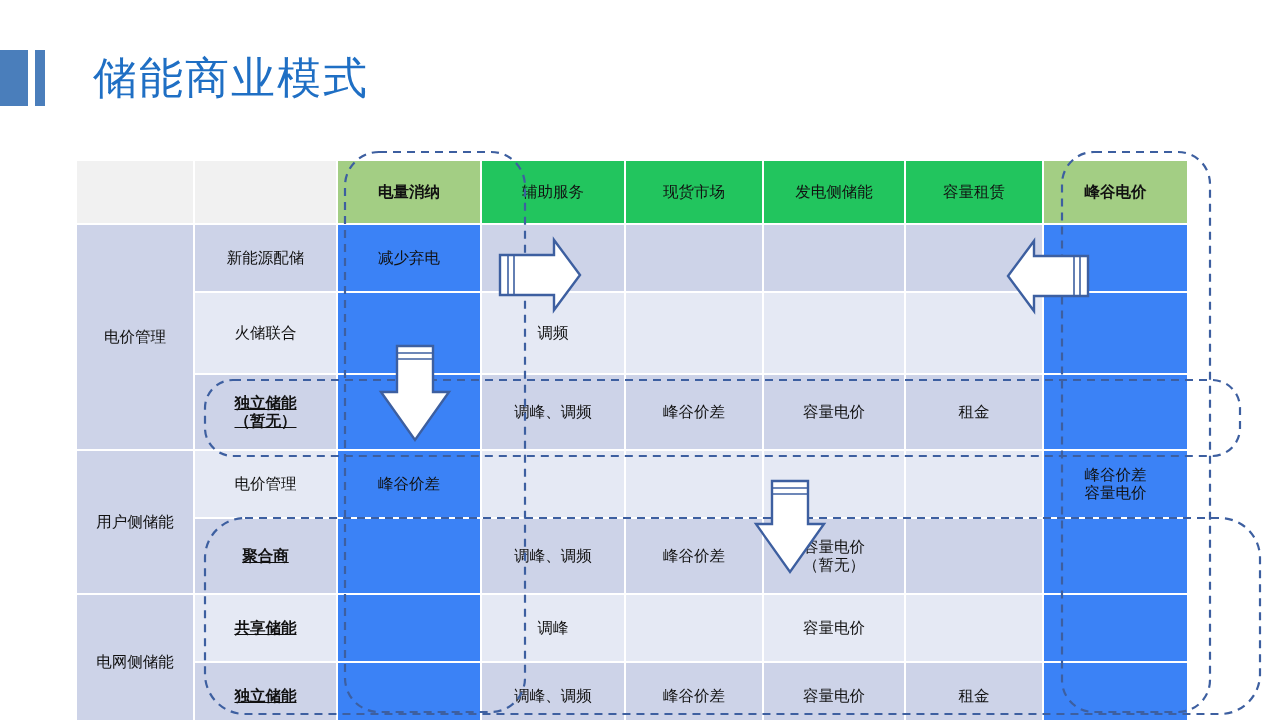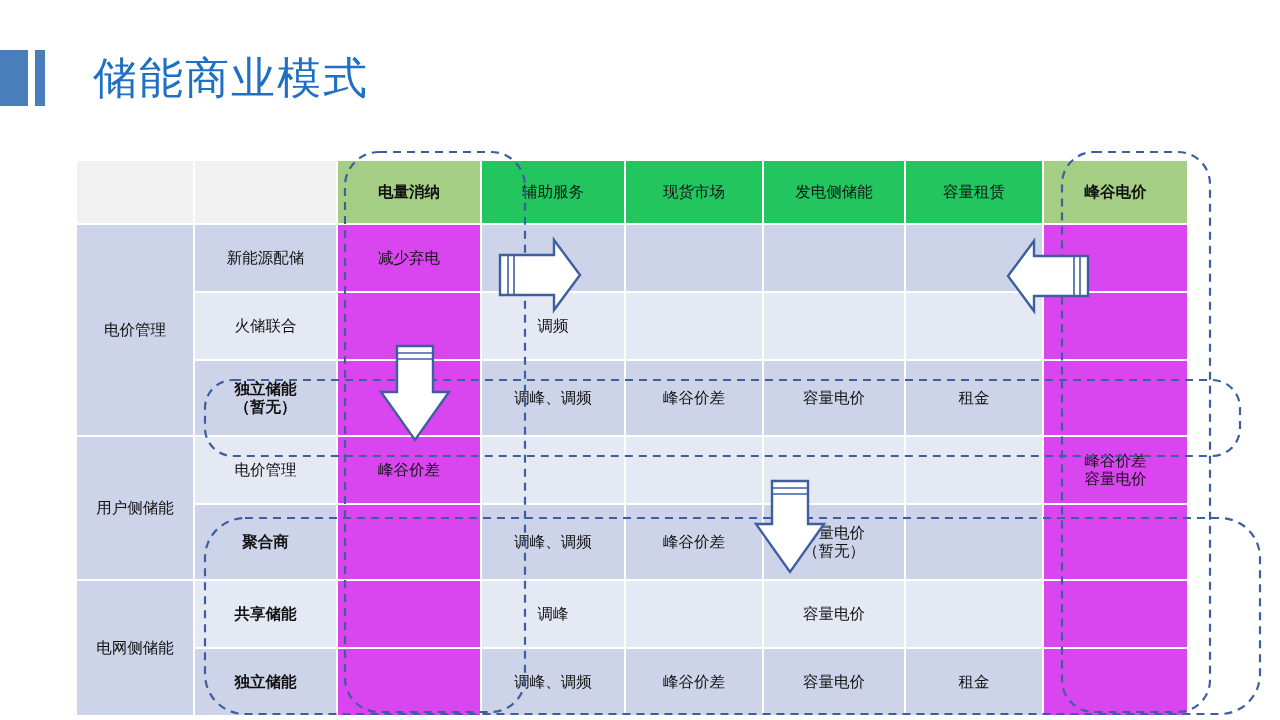--- a/index.html
+++ b/index.html
@@ -51,24 +51,24 @@
   tr.head td{height:62px;}
   td.h-blank{background:#F1F1F1;border-color:#FFFFFF;}
   td.h-blue{background:#22c55e;color:#FFFFFF;font-weight:normal;font-size:19px;}
   td.h-green{background:#A3CE84;color:#FFFFFF;font-weight:bold;font-size:19px;}
 
   
   td.grp{background:#CDD3E8;font-size:17px;color:#222;}
   td.grp.bold{font-weight:normal;}
   td.rowA{background:#CDD3E8;margin-top:8px;}
   td.rowB{background:#E5E9F4;}
-  td.green{background:#d946ef;}
+  td.green{background:#3b82f6;}
   td.bold{font-weight:bold;font-size:17px;}
   td.sub{font-size:17px;}
-  td.sub.bold{font-weight:bold;}
+  td.sub.bold{font-weight:bold;text-decoration:underline;}
   .two-line{line-height:1.18;}
 
   
   #overlay{position:absolute;left:0;top:0;width:1280px;height:720px;pointer-events:none;}
 </style>
 </head>
 <body>
 
 <div id="title-bar">
   <div class="accent-block"></div>
@@ -106,21 +106,21 @@
         </td>
         <td class="green two-line">
           <div>减少弃电</div>
         </td>
         <td class="rowA two-line"></td>
         <td class="rowA two-line"></td>
         <td class="rowA two-line"></td>
         <td class="rowA two-line"></td>
         <td class="green two-line"></td>
       </tr>
-      <tr style="height: 68px;">
+      <tr style="height: 82px;">
         <td class="rowB sub two-line">
           <div>火储联合</div>
         </td>
         <td class="green two-line"></td>
         <td class="rowB two-line">
           <div>调频</div>
         </td>
         <td class="rowB two-line"></td>
         <td class="rowB two-line"></td>
         <td class="rowB two-line"></td>

